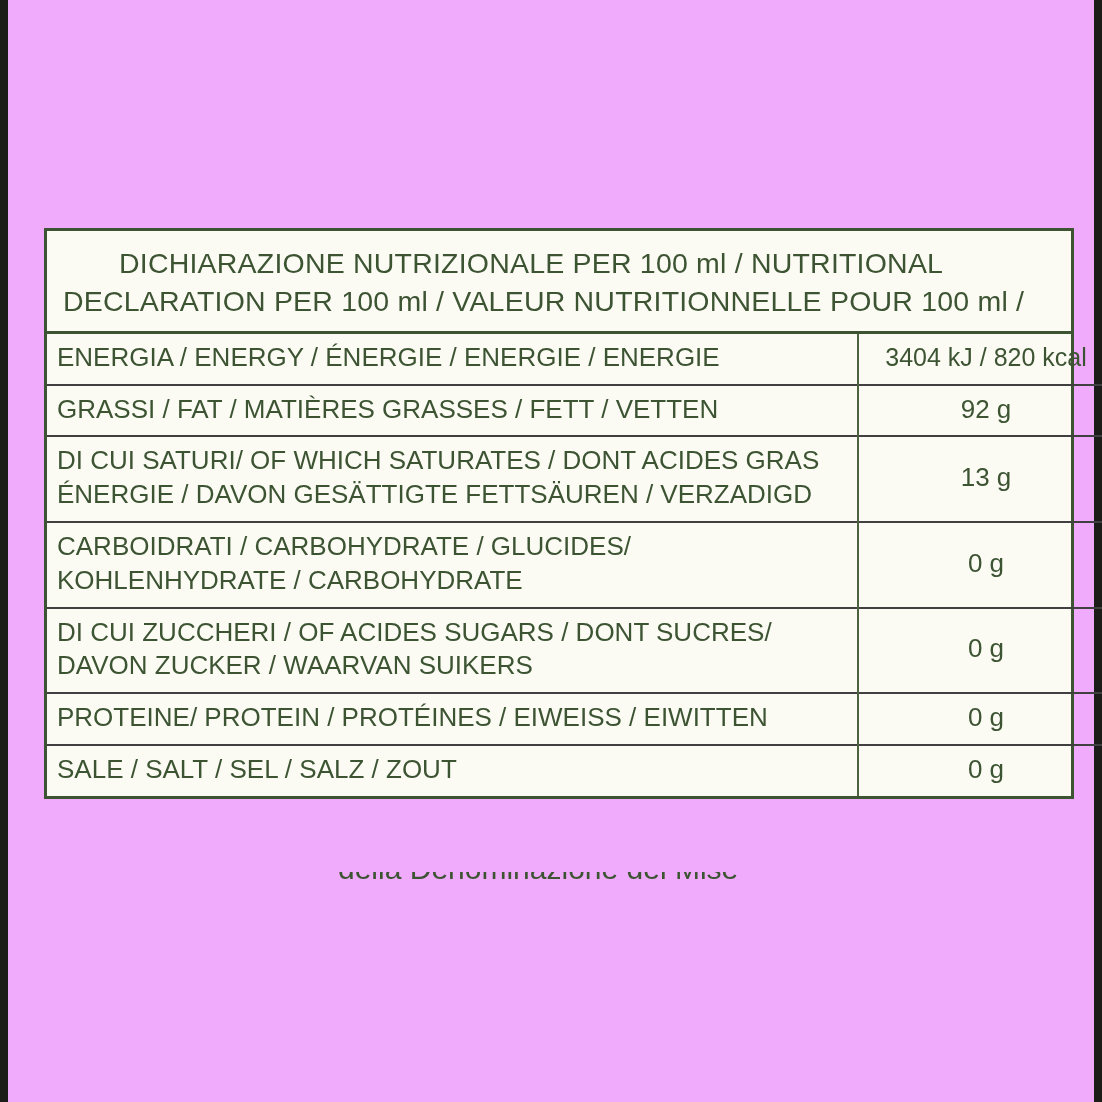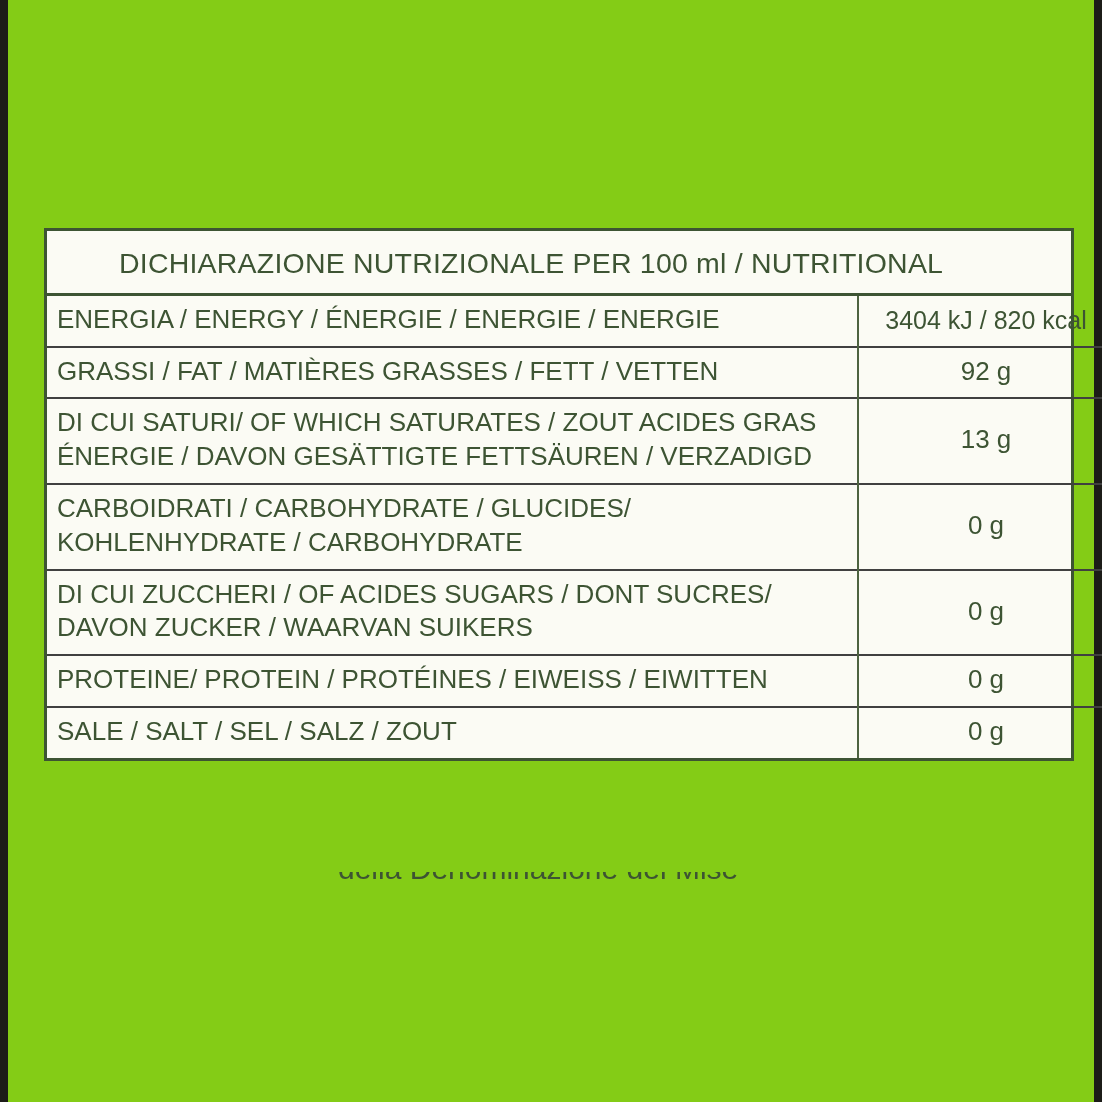--- a/index.html
+++ b/index.html
@@ -29,21 +29,21 @@
   }
   .edge-left { left: 0; }
   .edge-right { right: 0; }
 
   .label-surface {
     position: absolute;
     left: 8px;
     top: 0;
     width: 1086px;
     height: 1102px;
-    background: #84cc16;
+    background: #f0abfc;
   }
 
   
   .nutrition-block {
     position: absolute;
     left: 36px;
     top: 228px;
     width: 1030px;
     border: 3px solid #3d5433;
     box-sizing: border-box;
@@ -119,41 +119,42 @@
 
   <div class="edge-left"></div>
   <div class="edge-right"></div>
 
   <div class="label-surface">
 
     <div class="nutrition-block">
 
       <div class="nutrition-title">
         <span class="ttl-line first">DICHIARAZIONE NUTRIZIONALE PER 100 ml / NUTRITIONAL</span>
+        <span class="ttl-line">DECLARATION PER 100 ml / VALEUR NUTRITIONNELLE POUR 100 ml /</span>
       </div>
 
       <table class="nutrition-table">
         <tbody>
           <tr>
             <td class="nutrient">
               <span class="ln">ENERGIA / ENERGY / ÉNERGIE / ENERGIE / ENERGIE</span>
             </td>
             <td class="amount energy">3404 kJ / 820 kcal</td>
           </tr>
 
           <tr>
             <td class="nutrient">
               <span class="ln">GRASSI / FAT / MATIÈRES GRASSES / FETT / VETTEN</span>
             </td>
             <td class="amount">92 g</td>
           </tr>
 
           <tr>
             <td class="nutrient">
-              <span class="ln">DI CUI SATURI/ OF WHICH SATURATES / ZOUT ACIDES GRAS</span>
+              <span class="ln">DI CUI SATURI/ OF WHICH SATURATES / DONT ACIDES GRAS</span>
               <span class="ln">ÉNERGIE / DAVON GESÄTTIGTE FETTSÄUREN / VERZADIGD</span>
             </td>
             <td class="amount">13 g</td>
           </tr>
 
           <tr>
             <td class="nutrient">
               <span class="ln">CARBOIDRATI / CARBOHYDRATE / GLUCIDES/</span>
               <span class="ln">KOHLENHYDRATE / CARBOHYDRATE</span>
             </td>

